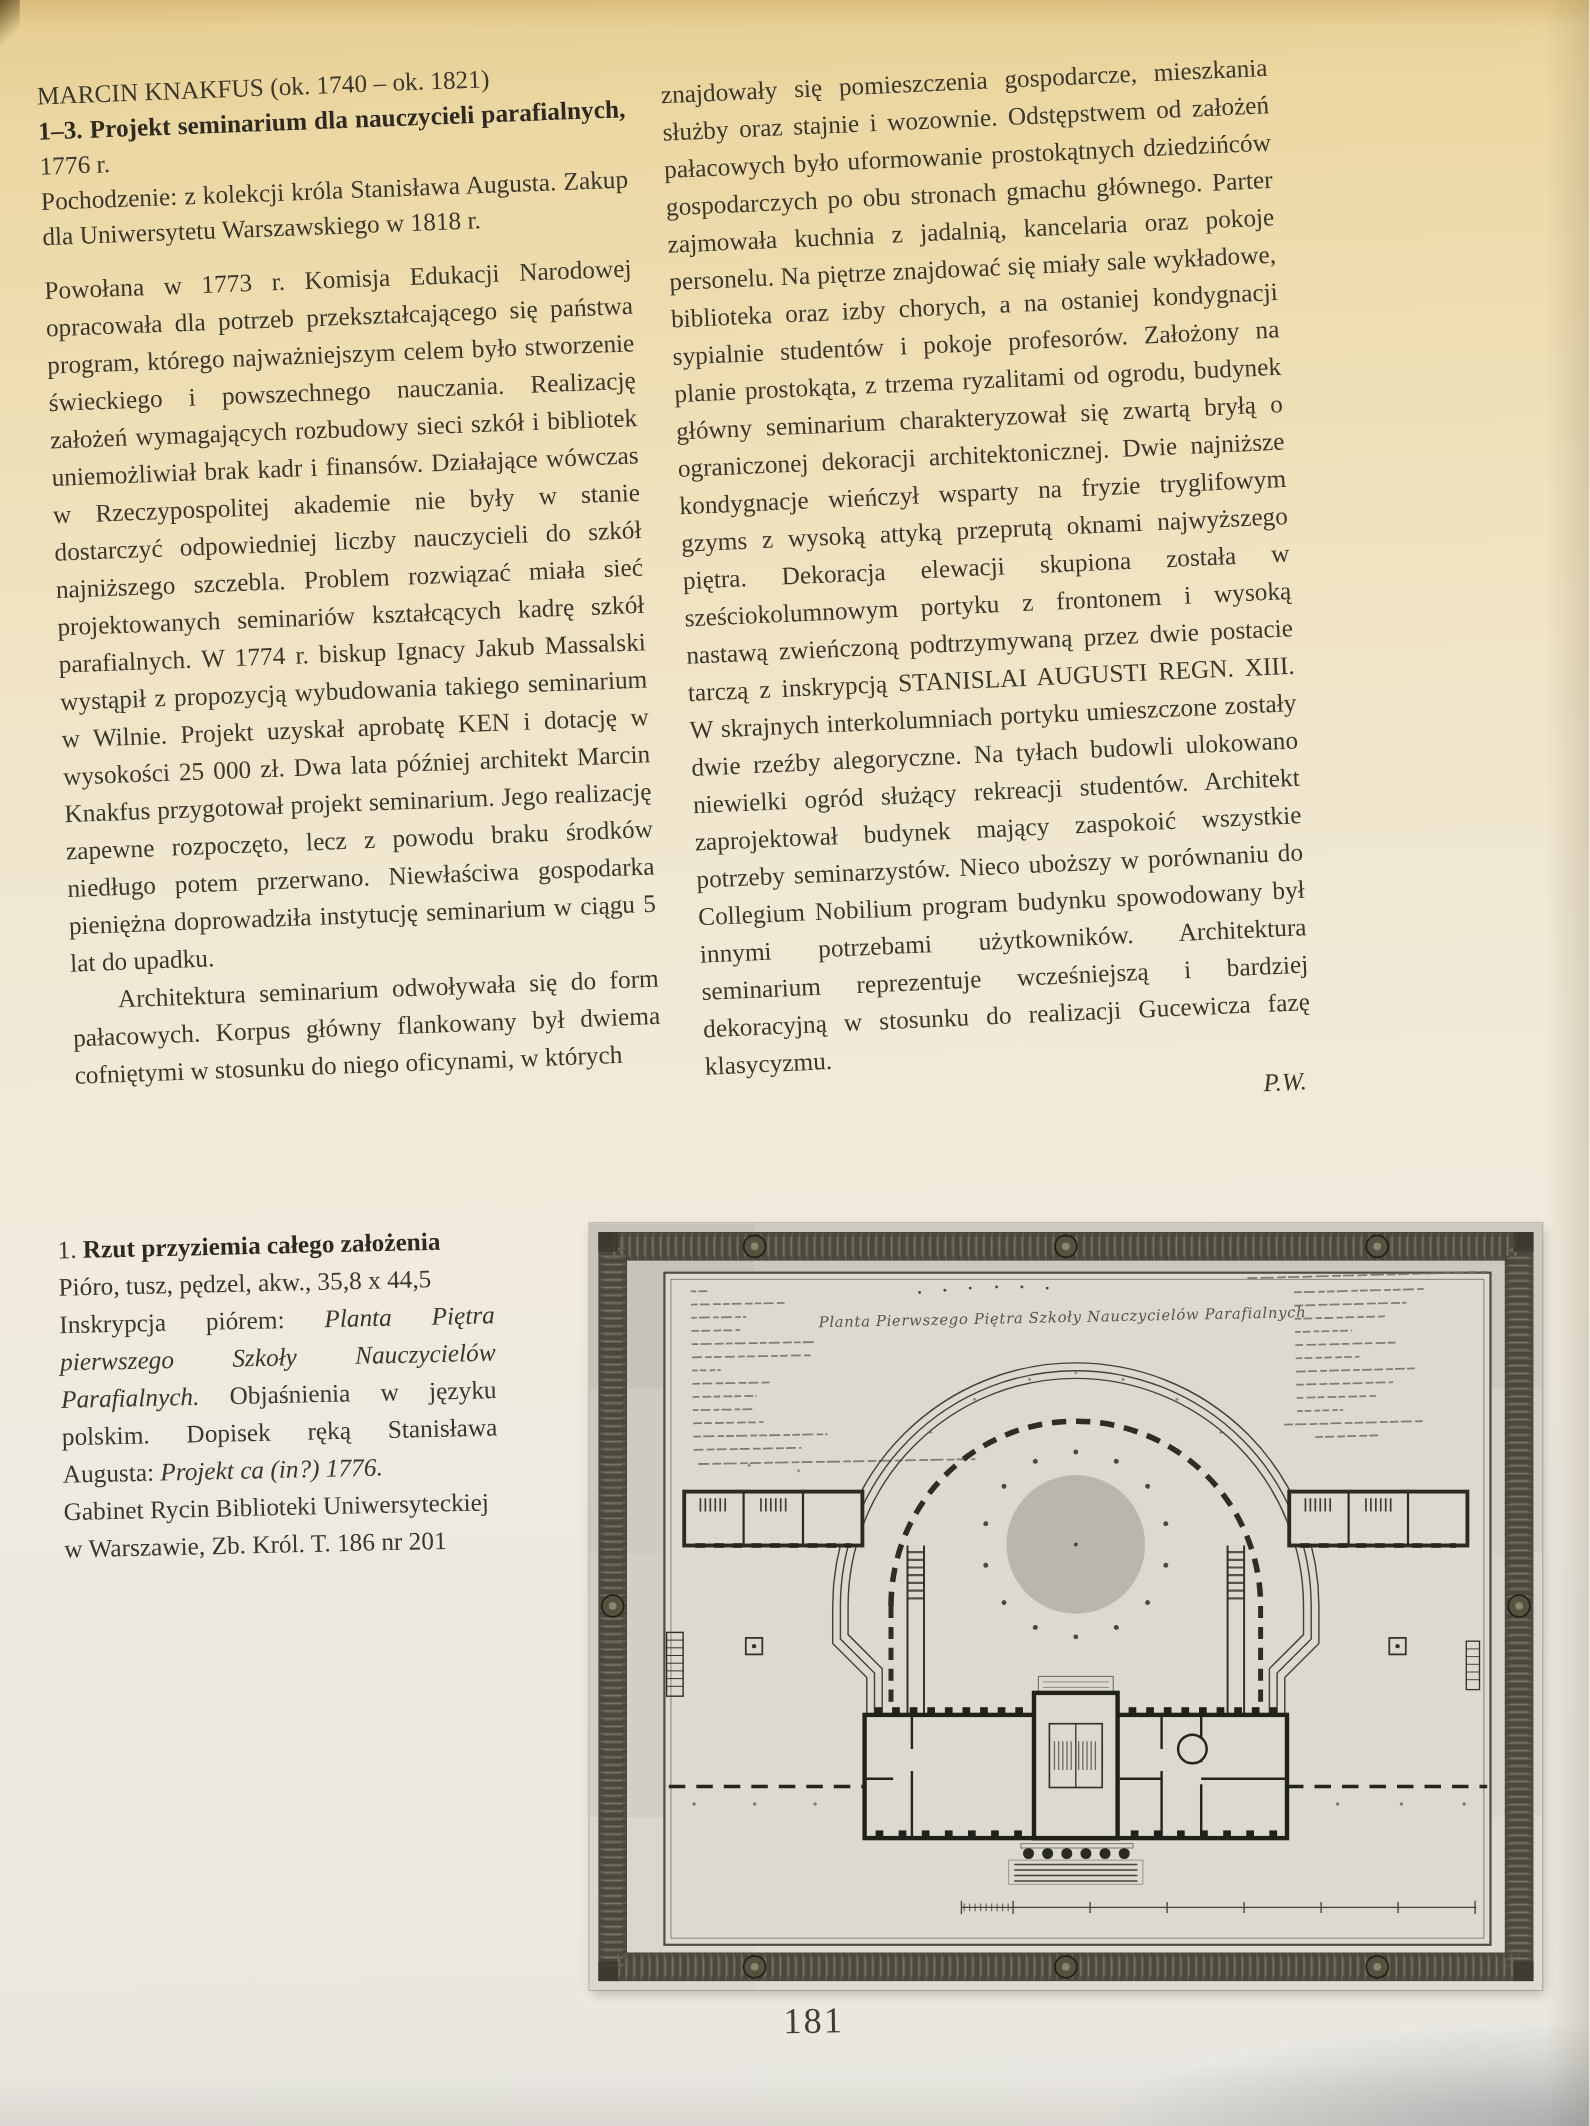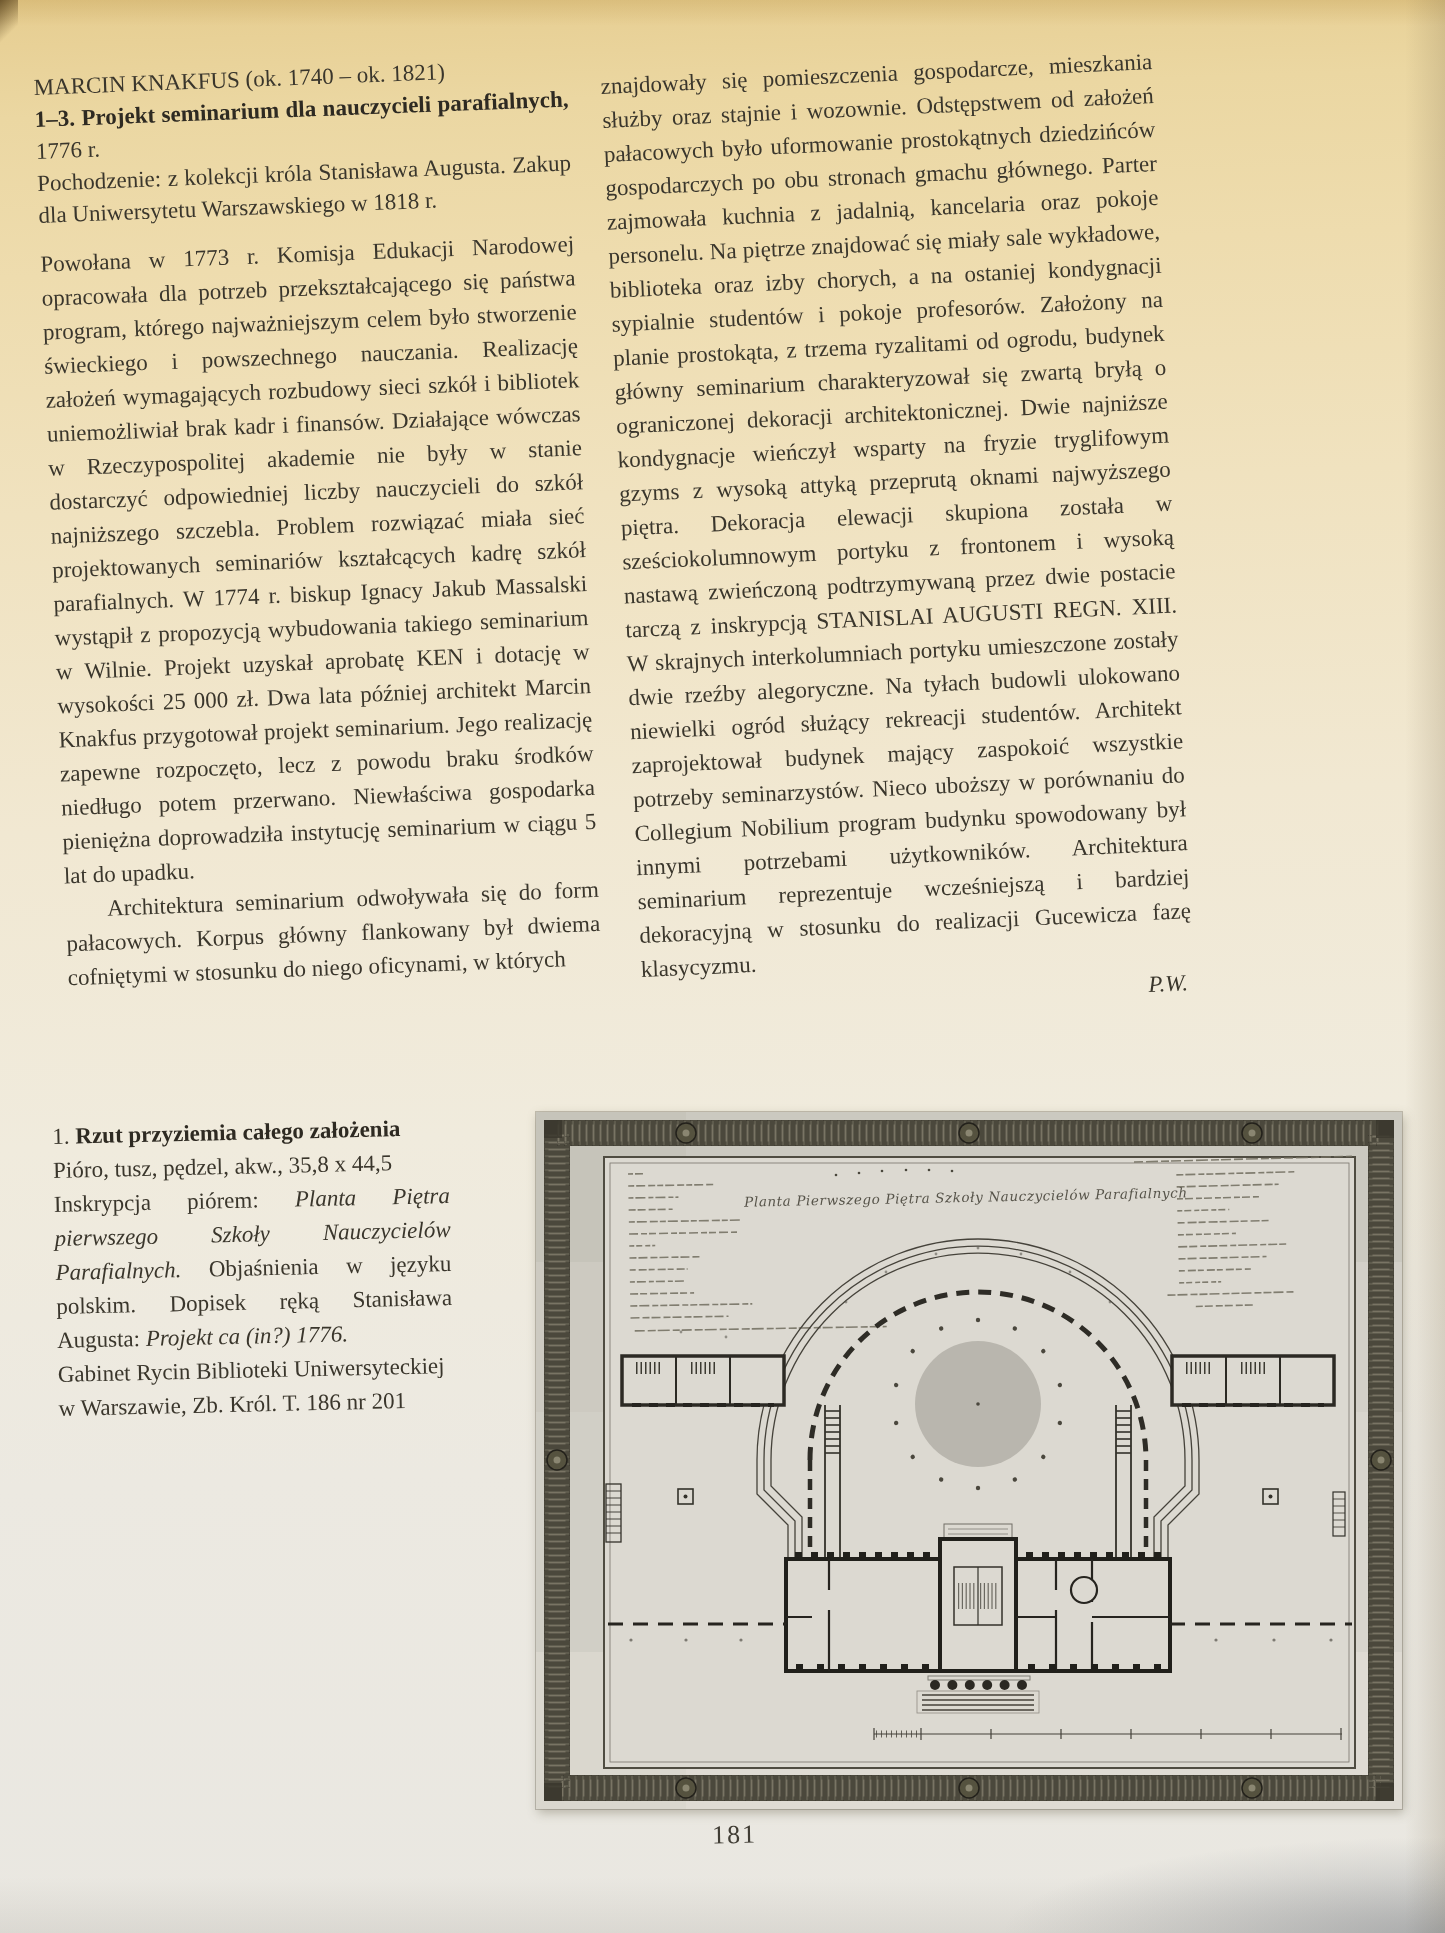--- a/index.html
+++ b/index.html
@@ -60,21 +60,21 @@
 
   .figure{
     position:absolute;left:536px;top:1112px;width:866px;height:697px;
     background:var(--plan-paper);
     box-shadow:0 0 0 1px rgba(105,100,85,.35), 2px 4px 10px rgba(90,82,60,.35);
   }
   .figure svg{display:block;}
 
   .page-number{
     position:absolute;left:712px;top:1820px;
-    font-size:26px;letter-spacing:2px;color:#403d35;
+    font-size:33px;letter-spacing:2px;color:#403d35;
     transform:rotate(-1deg);
   }
 </style>
 </head>
 <body>
 
 <div class="page">
 
   <div class="edge-top"></div>
   <div class="corner-tl"></div>

